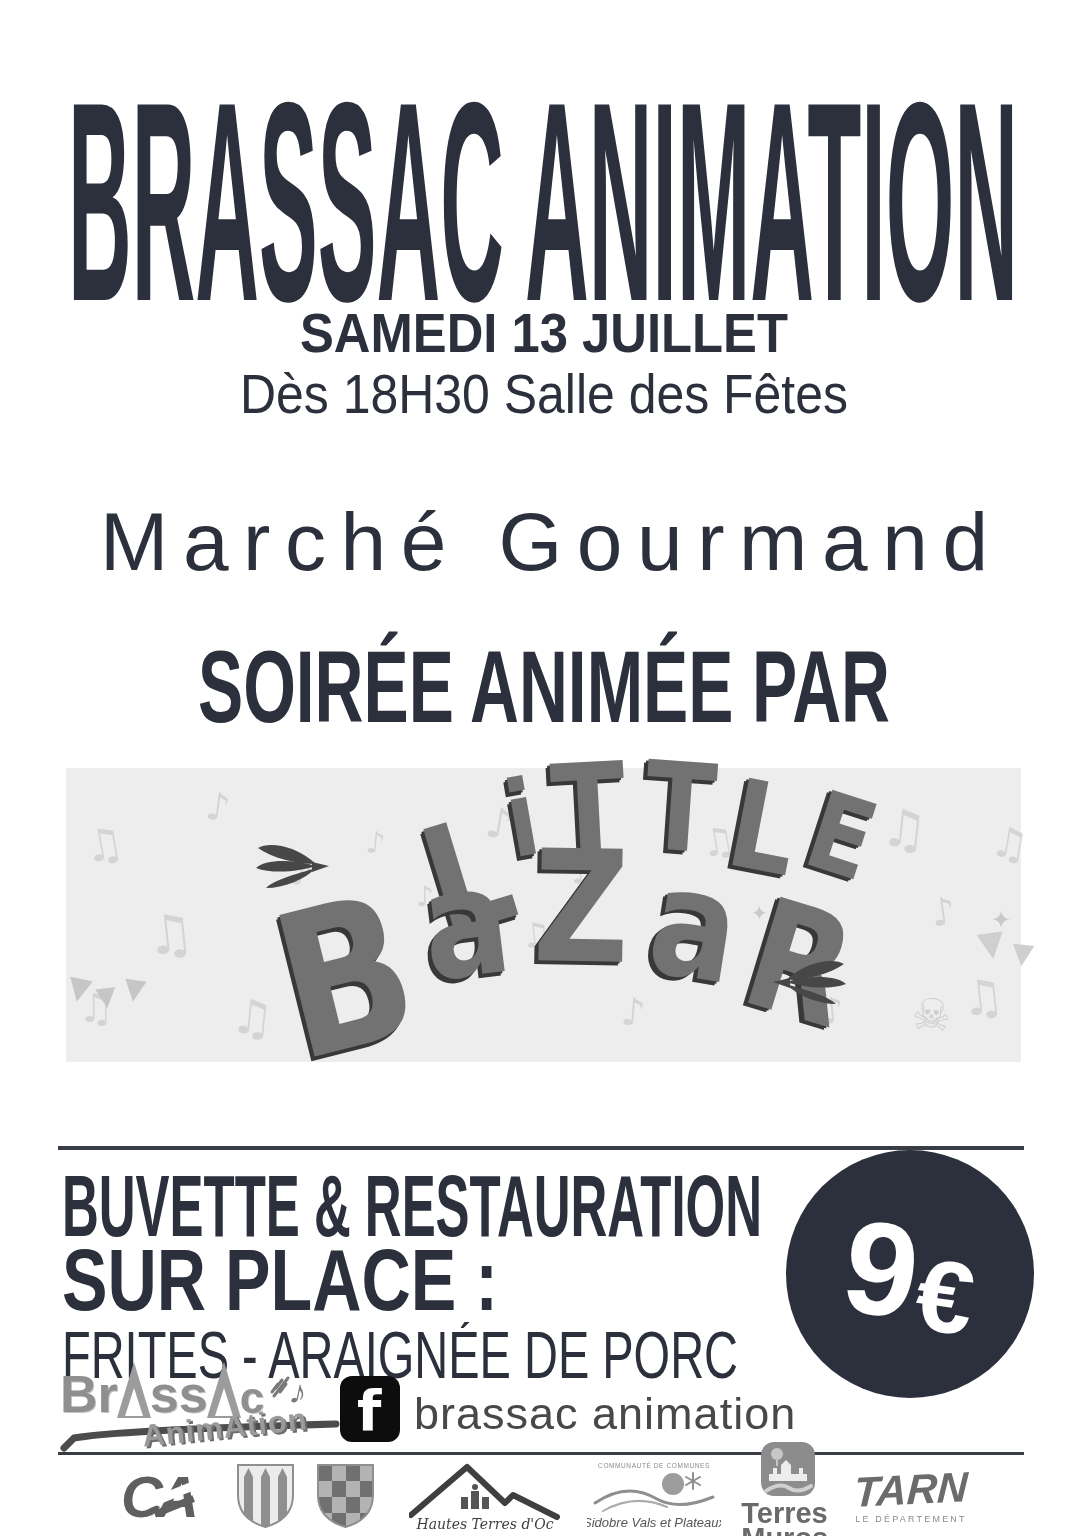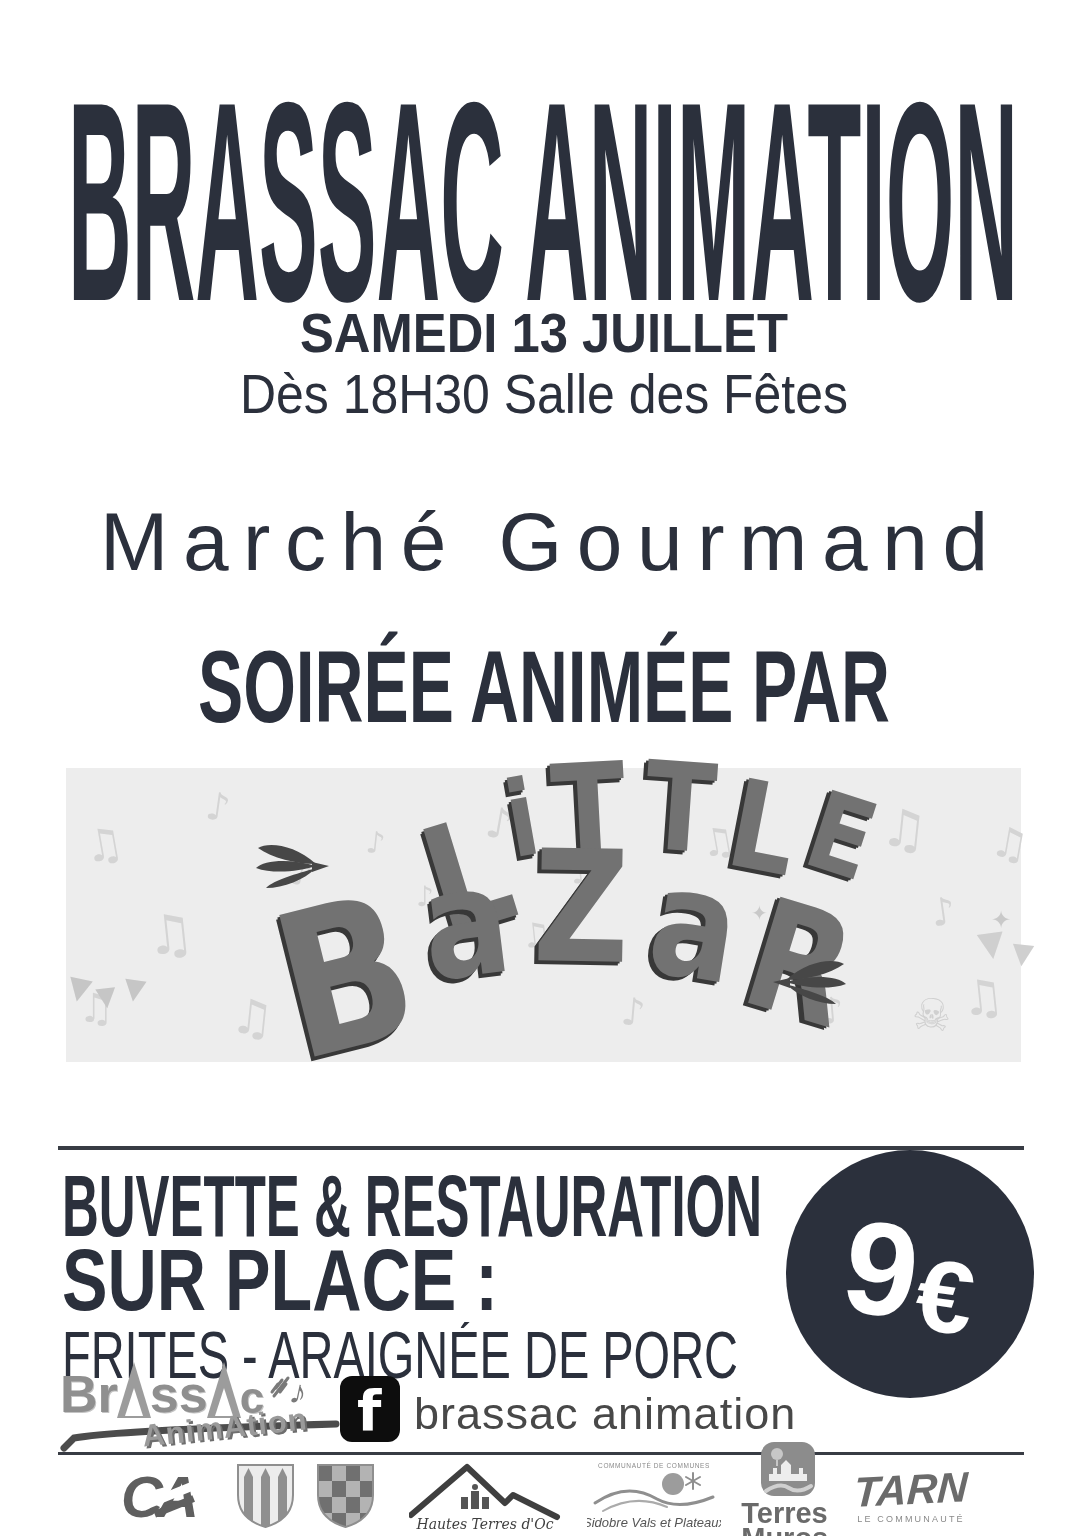--- a/index.html
+++ b/index.html
@@ -284,17 +284,17 @@
         <path d="M6 50 Q20 41 29 47 Q38 53 51 45" stroke="#d0d0d0" stroke-width="4" fill="none" stroke-linecap="round"></path>
       </svg>
       <div class="im-txt">
         <span>Terres</span>
         <span>Muros</span>
       </div>
     </div>
 
     <div class="pitem">
       <span class="tarn-t">TARN</span>
-      <span class="tarn-s">LE COMMUNAUTÉ</span>
+      <span class="tarn-s">LE DÉPARTEMENT</span>
     </div>
 
   </div>
 </div>
 
 </body></html>

